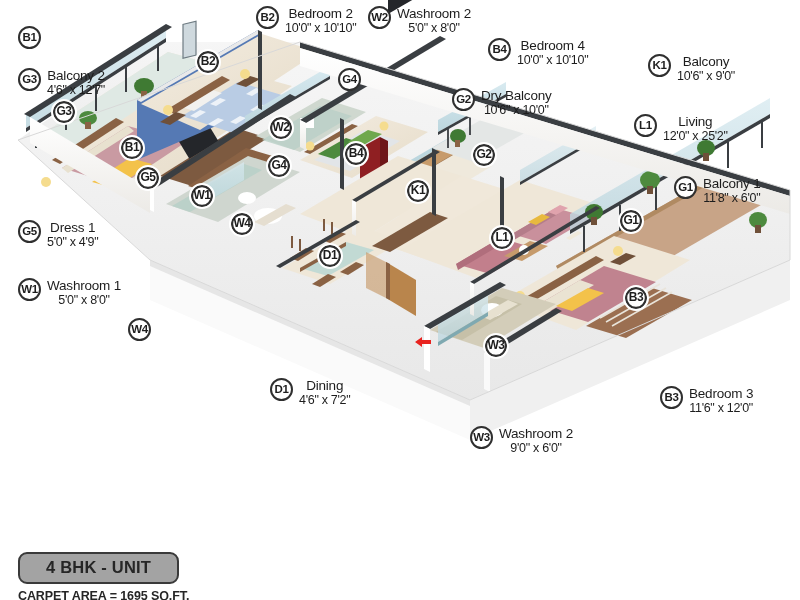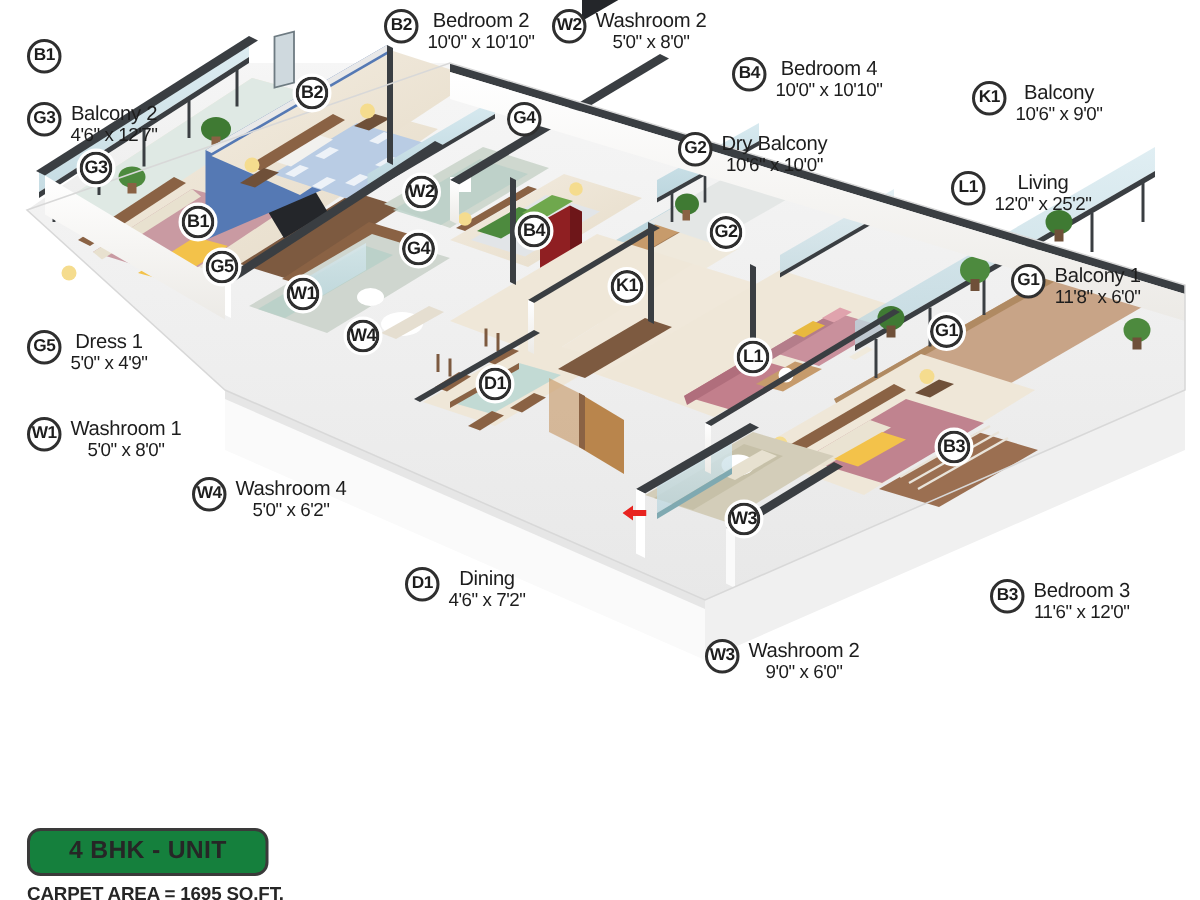--- a/index.html
+++ b/index.html
@@ -105,21 +105,21 @@
   }
   #unit-type-box {
     display: inline-block;
     border: 2.5px solid #3a3a3a;
     border-radius: 9px;
     padding: 4px 26px 5px 26px;
     font-size: 16.5px;
     font-weight: bold;
     color: #262626;
     letter-spacing: 0.2px;
-    background: #15803d;
+    background: #a3a3a3;
   }
   #carpet-area {
     margin-top: 5px;
     font-size: 12.5px;
     font-weight: bold;
     color: #262626;
     letter-spacing: -0.1px;
   }
 </style>
 </head>
@@ -511,24 +511,20 @@
     </div>
     <div class="callout center" style="left: 18px; top: 278px;">
       <div class="badge">W1</div>
       <div class="txt">
         <div class="rname">Washroom 1</div>
         <div class="rdim">5'0" x 8'0"</div>
       </div>
     </div>
     <div class="callout center" style="left: 128px; top: 318px;">
       <div class="badge">W4</div>
-      <div class="txt">
-        <div class="rname">Washroom 4</div>
-        <div class="rdim">5'0" x 6'2"</div>
-      </div>
     </div>
     <div class="callout center" style="left: 660px; top: 386px;">
       <div class="badge">B3</div>
       <div class="txt">
         <div class="rname">Bedroom 3</div>
         <div class="rdim">11'6" x 12'0"</div>
       </div>
     </div>
     <div class="callout center" style="left: 270px; top: 378px;">
       <div class="badge">D1</div>

